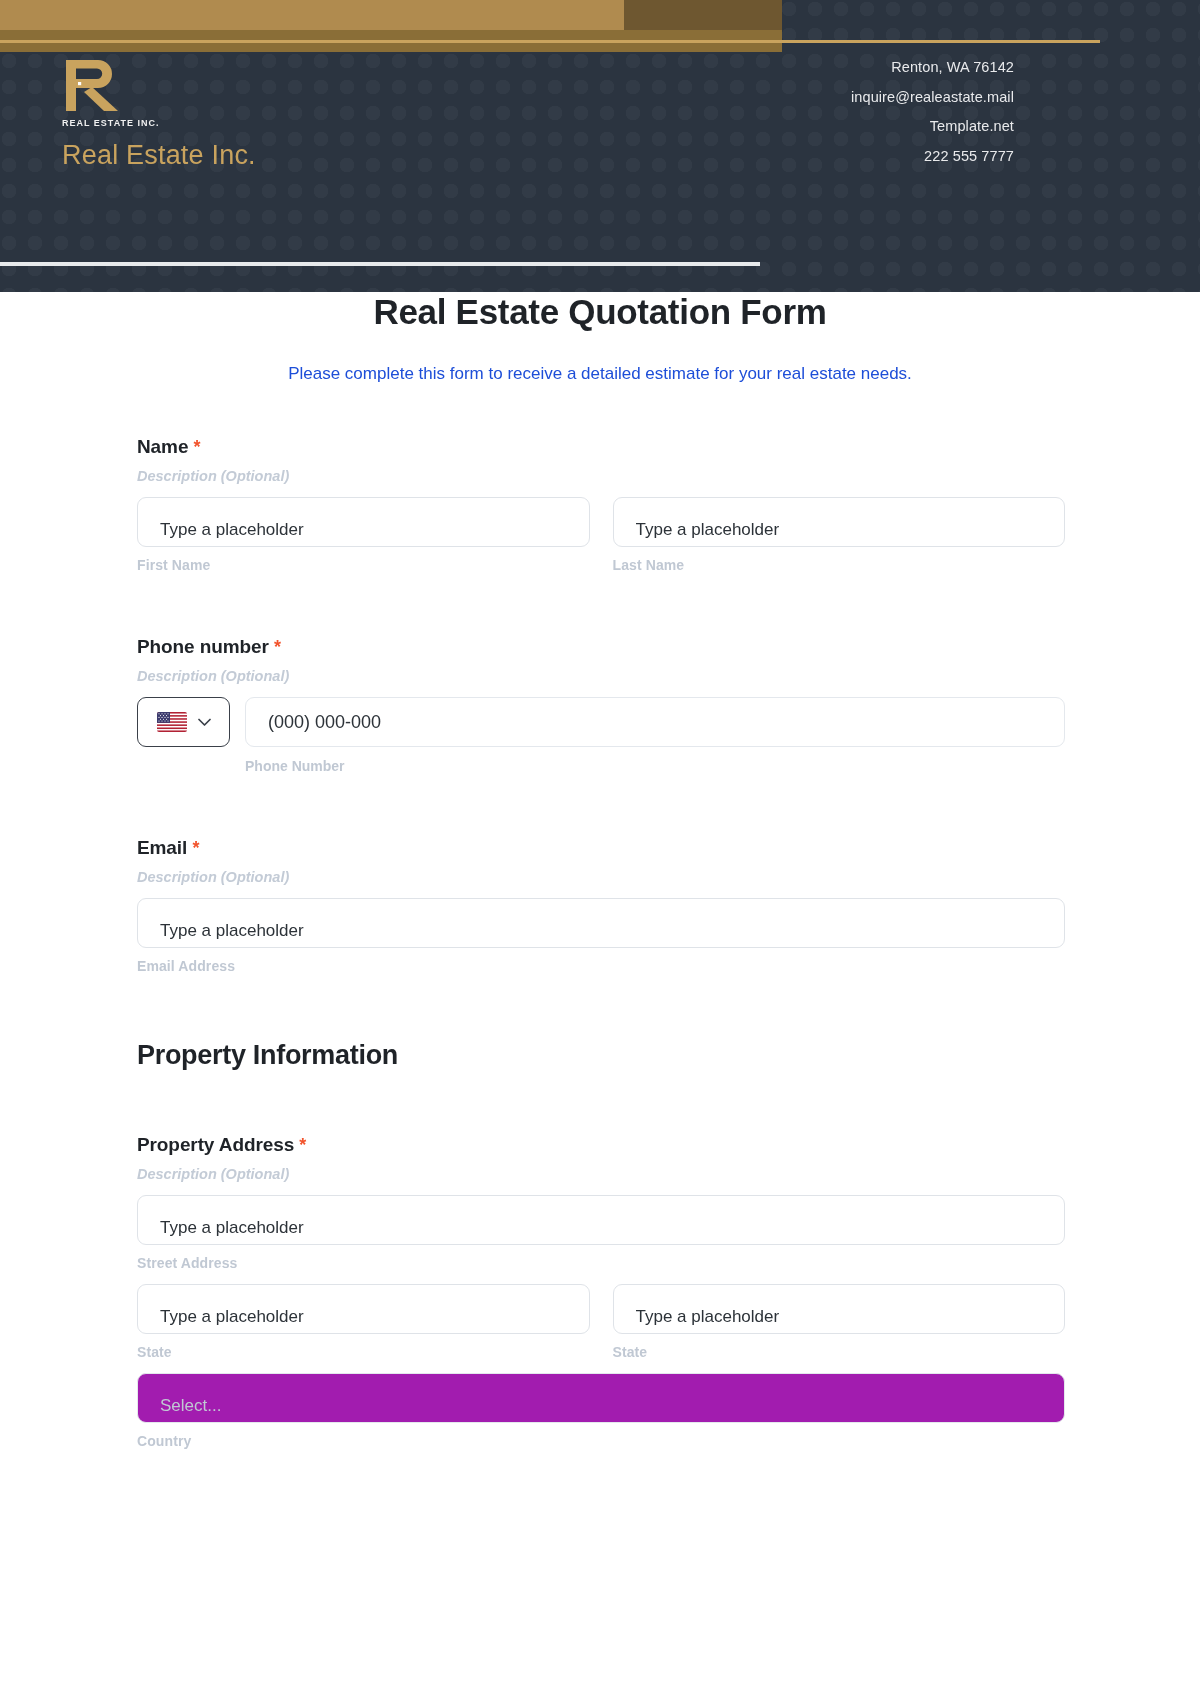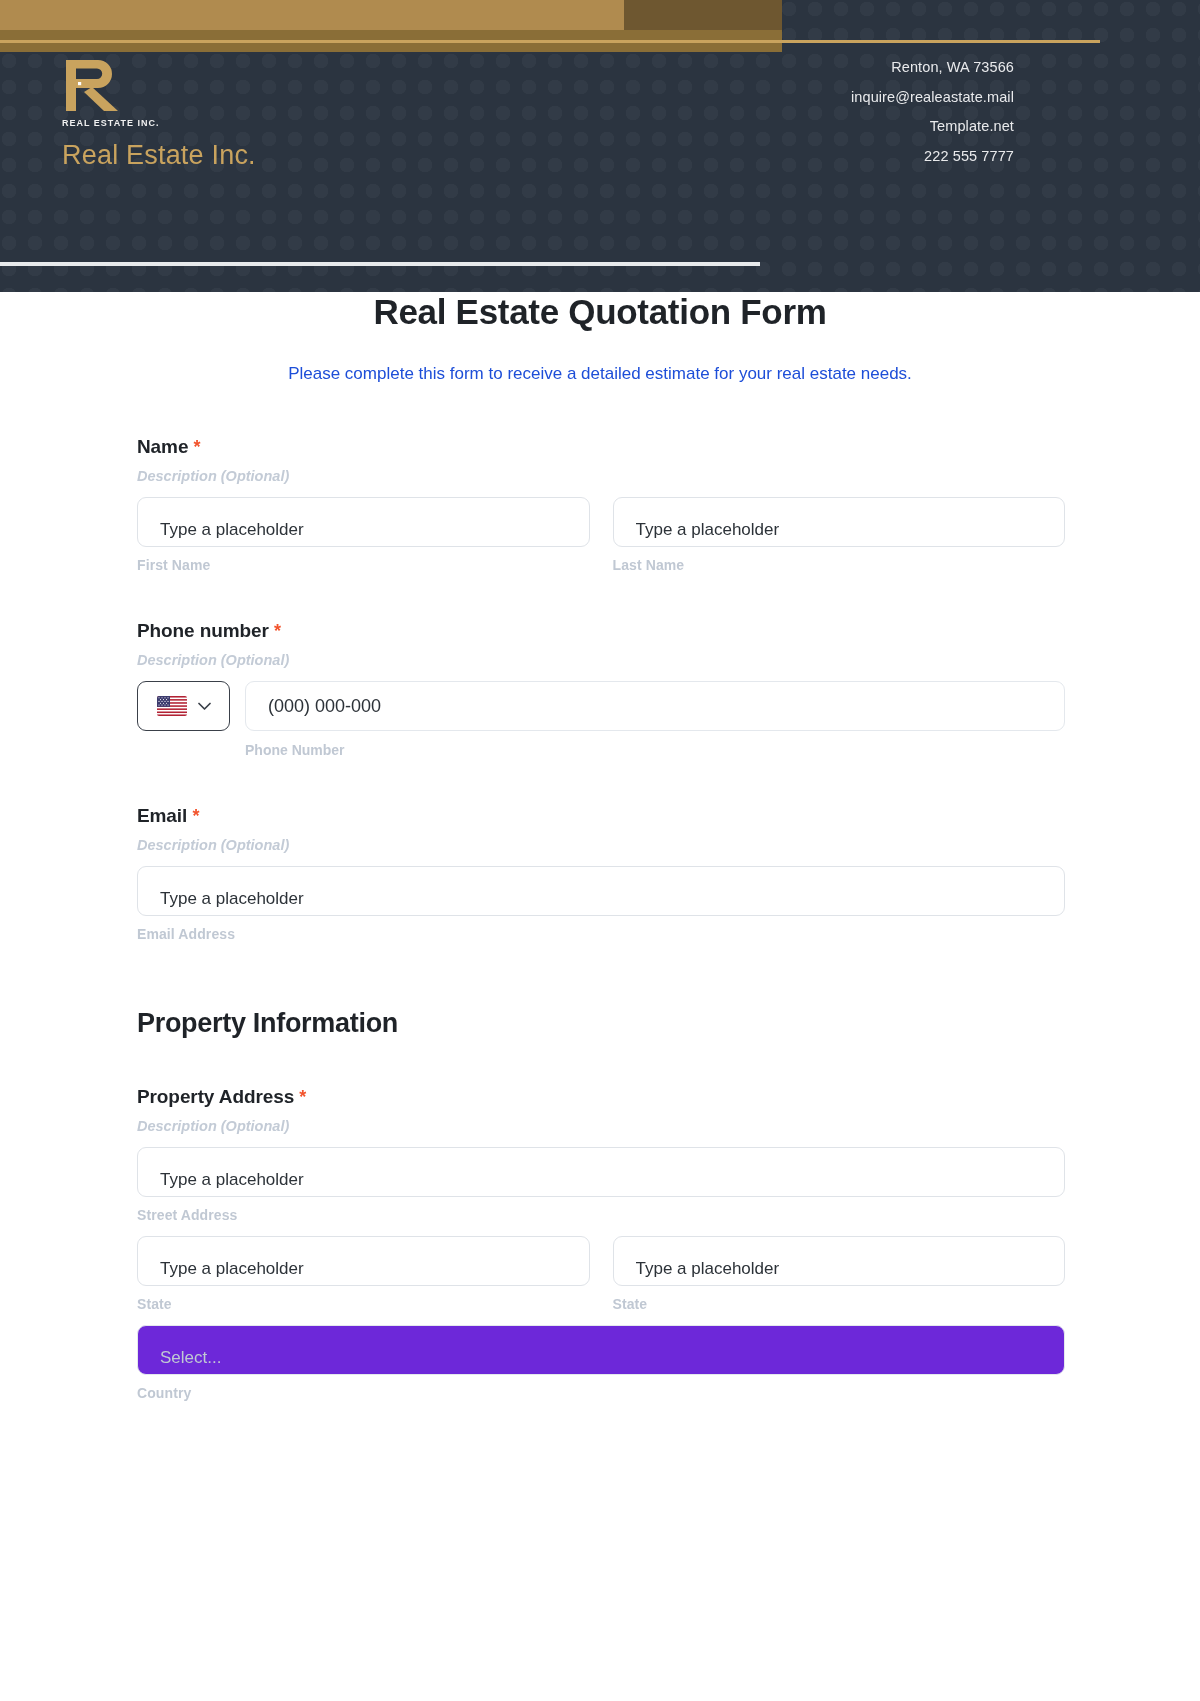--- a/index.html
+++ b/index.html
@@ -118,21 +118,21 @@
     text-align: center;
     font-size: 17px;
     color: #1d4ed8;
     font-weight: 400;
   }
   .fields {
     width: 930px;
     margin: 0 auto;
     padding-left: 2px;
   }
-  .field { margin-top: 47px; }
+  .field { margin-top: 63px; }
   .field.first { margin-top: 52px; }
 
   .f-label {
     font-size: 19px;
     font-weight: 700;
     color: #1f2328;
     letter-spacing: -0.1px;
   }
   .f-req { color: #f2542d; font-weight: 700; font-size: 18px; }
   .f-desc {
@@ -222,21 +222,21 @@
     font-weight: 700;
     color: #1f2328;
     letter-spacing: -0.3px;
   }
 
   .select-box {
     width: 100%;
     height: 50px;
     border: 1px solid #e4e8ed;
     border-radius: 9px;
-    background: #6d28d9;
+    background: #a21caf;
     display: flex;
     align-items: center;
     padding: 16px 16px 0 22px;
     font-size: 17px;
     color: #c0c8d3;
   }
 </style>
 </head>
 <body>
 
@@ -254,21 +254,21 @@
         <path d="M4 2 h10 v51 h-10 z" fill="#c9a35e"></path>
         <path d="M14 2 h22 a14 14 0 0 1 0 28 h-22 v-9 h21 a5.2 5.2 0 0 0 0 -10.4 h-21 z" fill="#c9a35e"></path>
         <path d="M30 29 l26 24 h-14 l-20 -19 z" fill="#c9a35e"></path>
         <rect x="16" y="24" width="3.2" height="3.2" fill="#ffffff"></rect>
       </svg>
       <div class="logo-micro">REAL ESTATE INC.</div>
       <div class="logo-name">Real Estate Inc.</div>
     </div>
 
     <div class="contact">
-      <div>Renton, WA 73566</div>
+      <div>Renton, WA 76142</div>
       <div>inquire@realeastate.mail</div>
       <div>Template.net</div>
       <div>222 555 7777</div>
     </div>
 
     <div class="header-rule"></div>
   </div>
 
   <div class="body">
 

